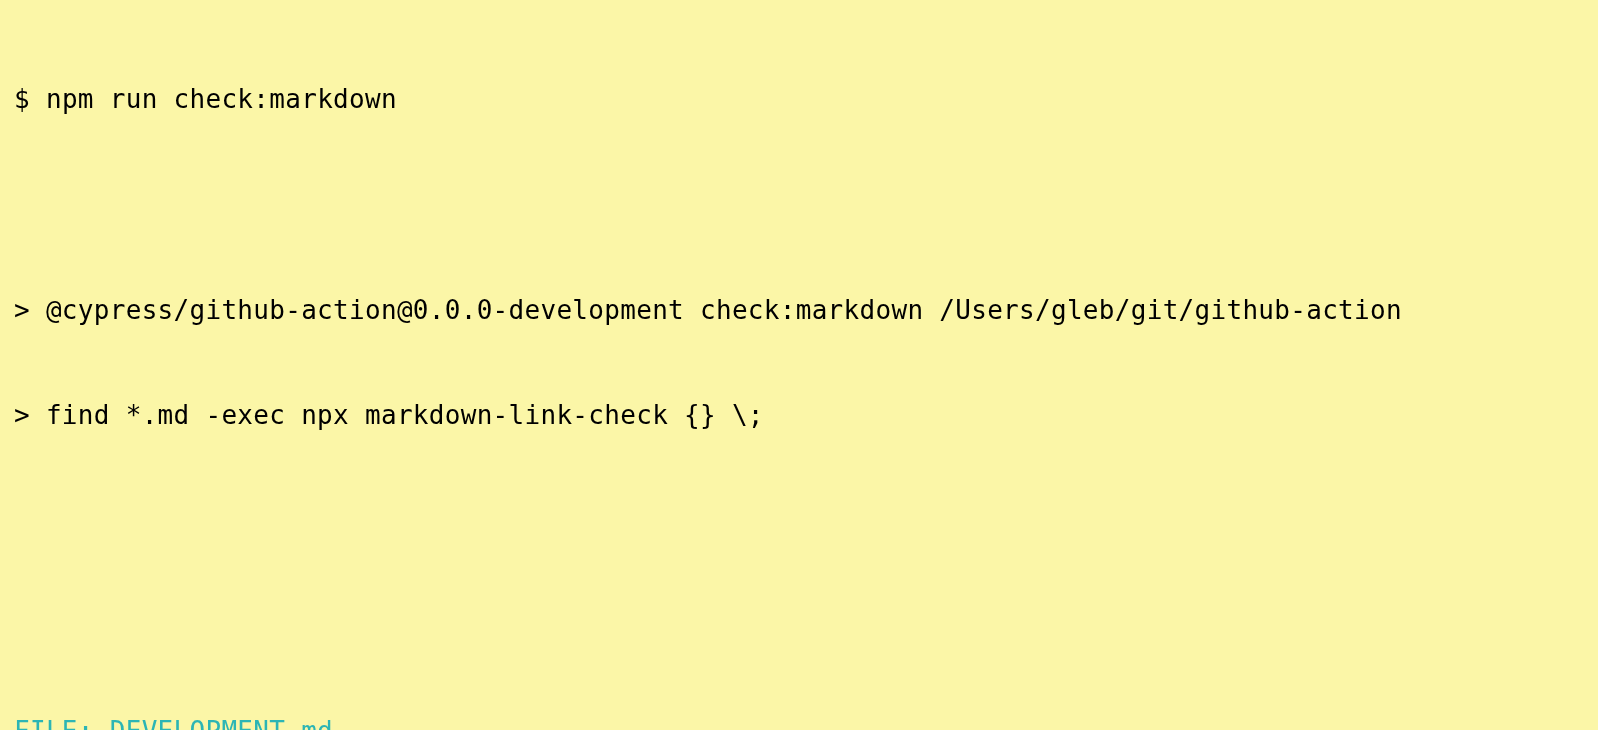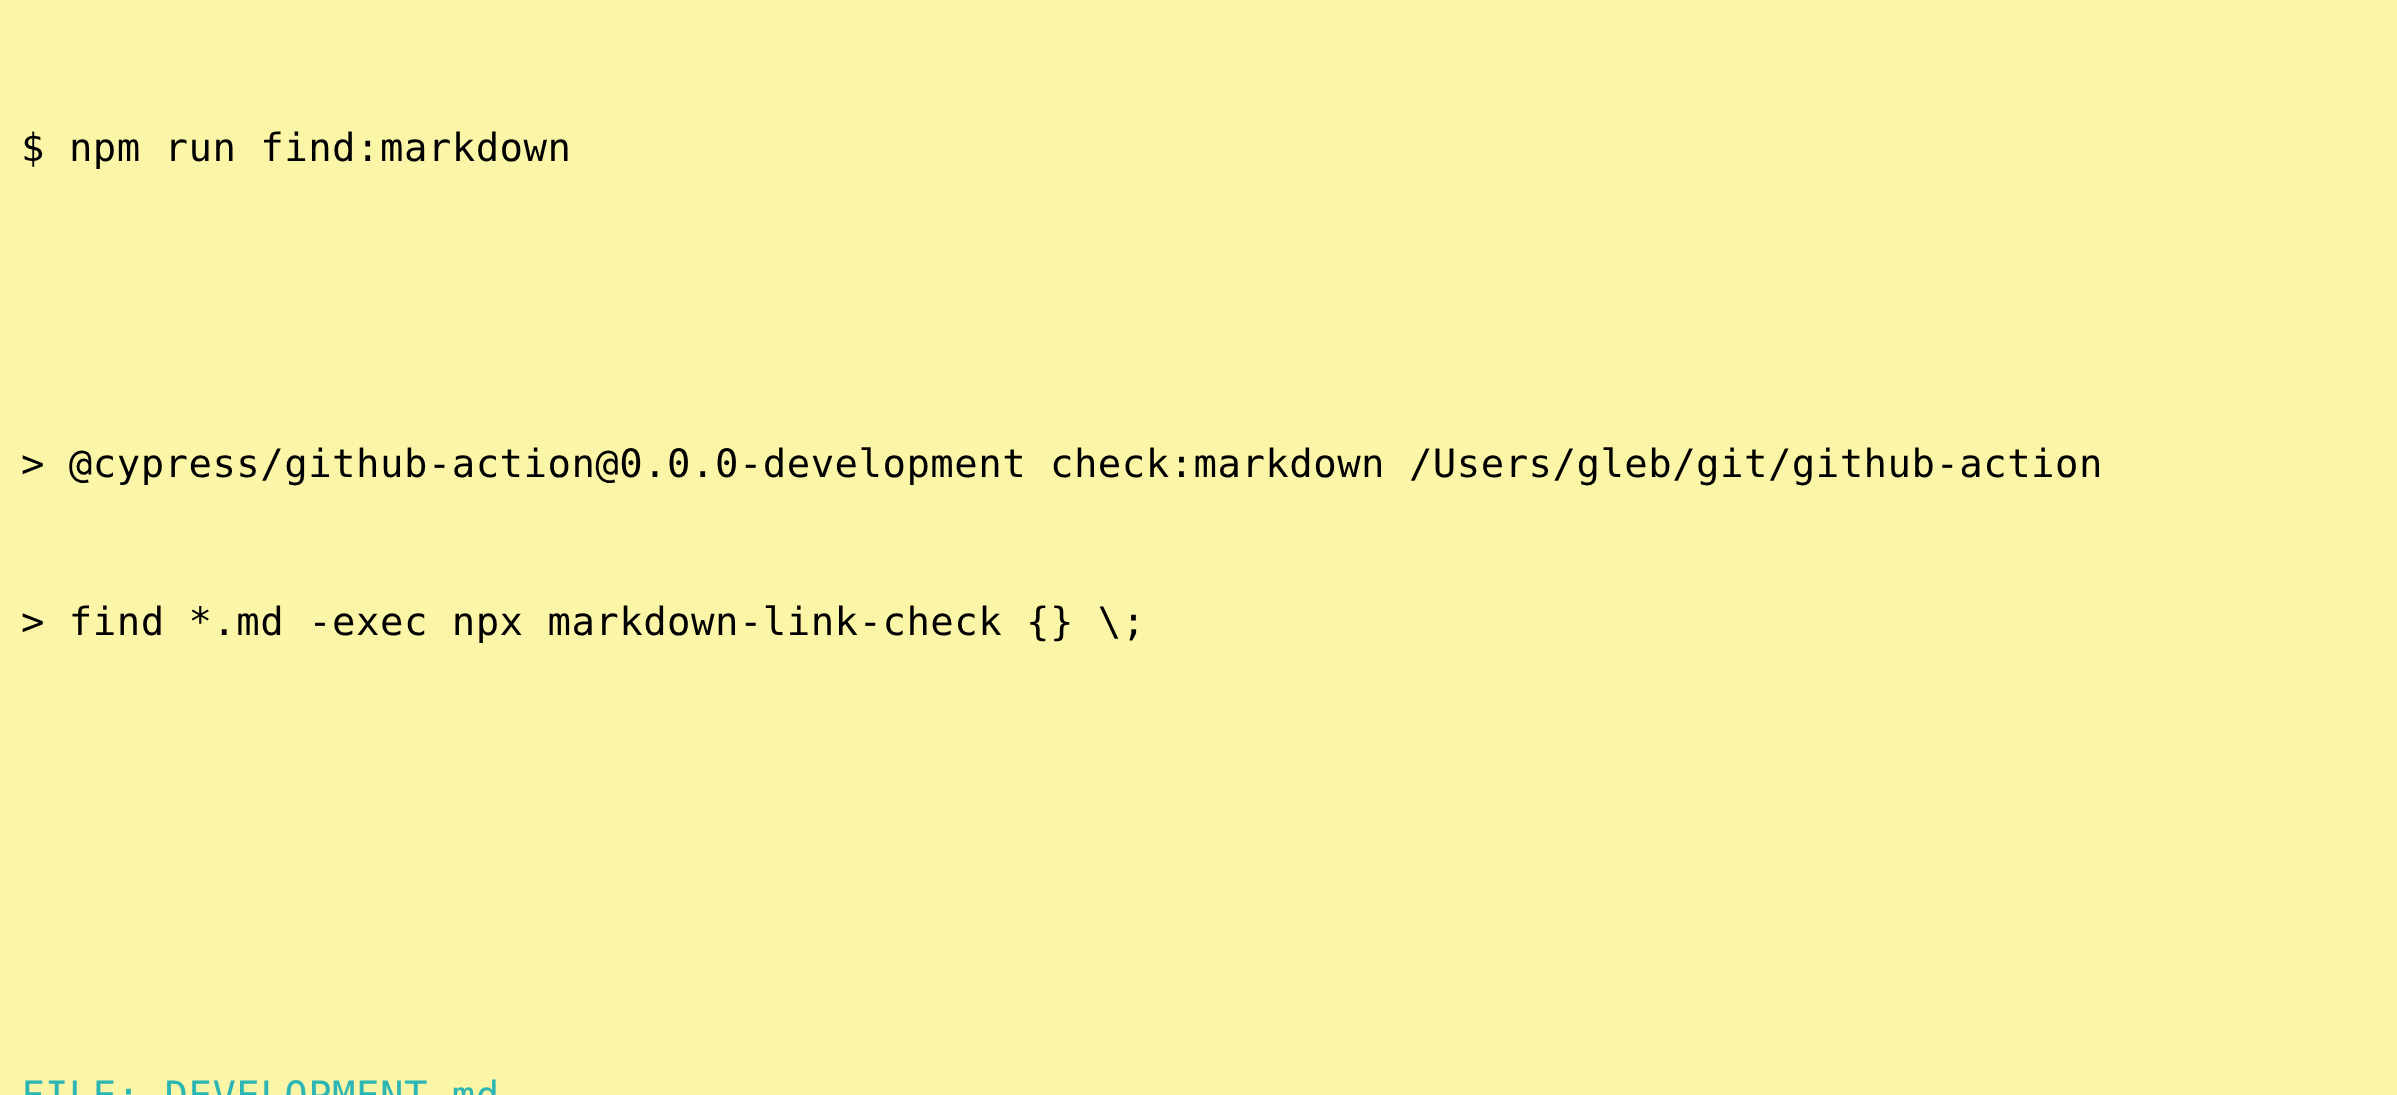--- a/index.html
+++ b/index.html
@@ -27,20 +27,20 @@
       font-weight: 500;
     }
     .blank {
       height: 35px;
     }
   </style>
 </head>
 <body>
 
 <div class="terminal">
-  <div class="line"><span>$ </span><span>npm run find:markdown</span></div>
+  <div class="line"><span>$ </span><span>npm run check:markdown</span></div>
   <div class="blank"></div>
   <div class="line">&gt; @cypress/github-action@0.0.0-development check:markdown /Users/gleb/git/github-action</div>
   <div class="line">&gt; find *.md -exec npx markdown-link-check {} \;</div>
   <div class="blank"></div>
   <div class="blank"></div>
   <div id="files-container"><div class="line cyan">FILE: DEVELOPMENT.md</div></div>
 </div>
 
 </body></html>

